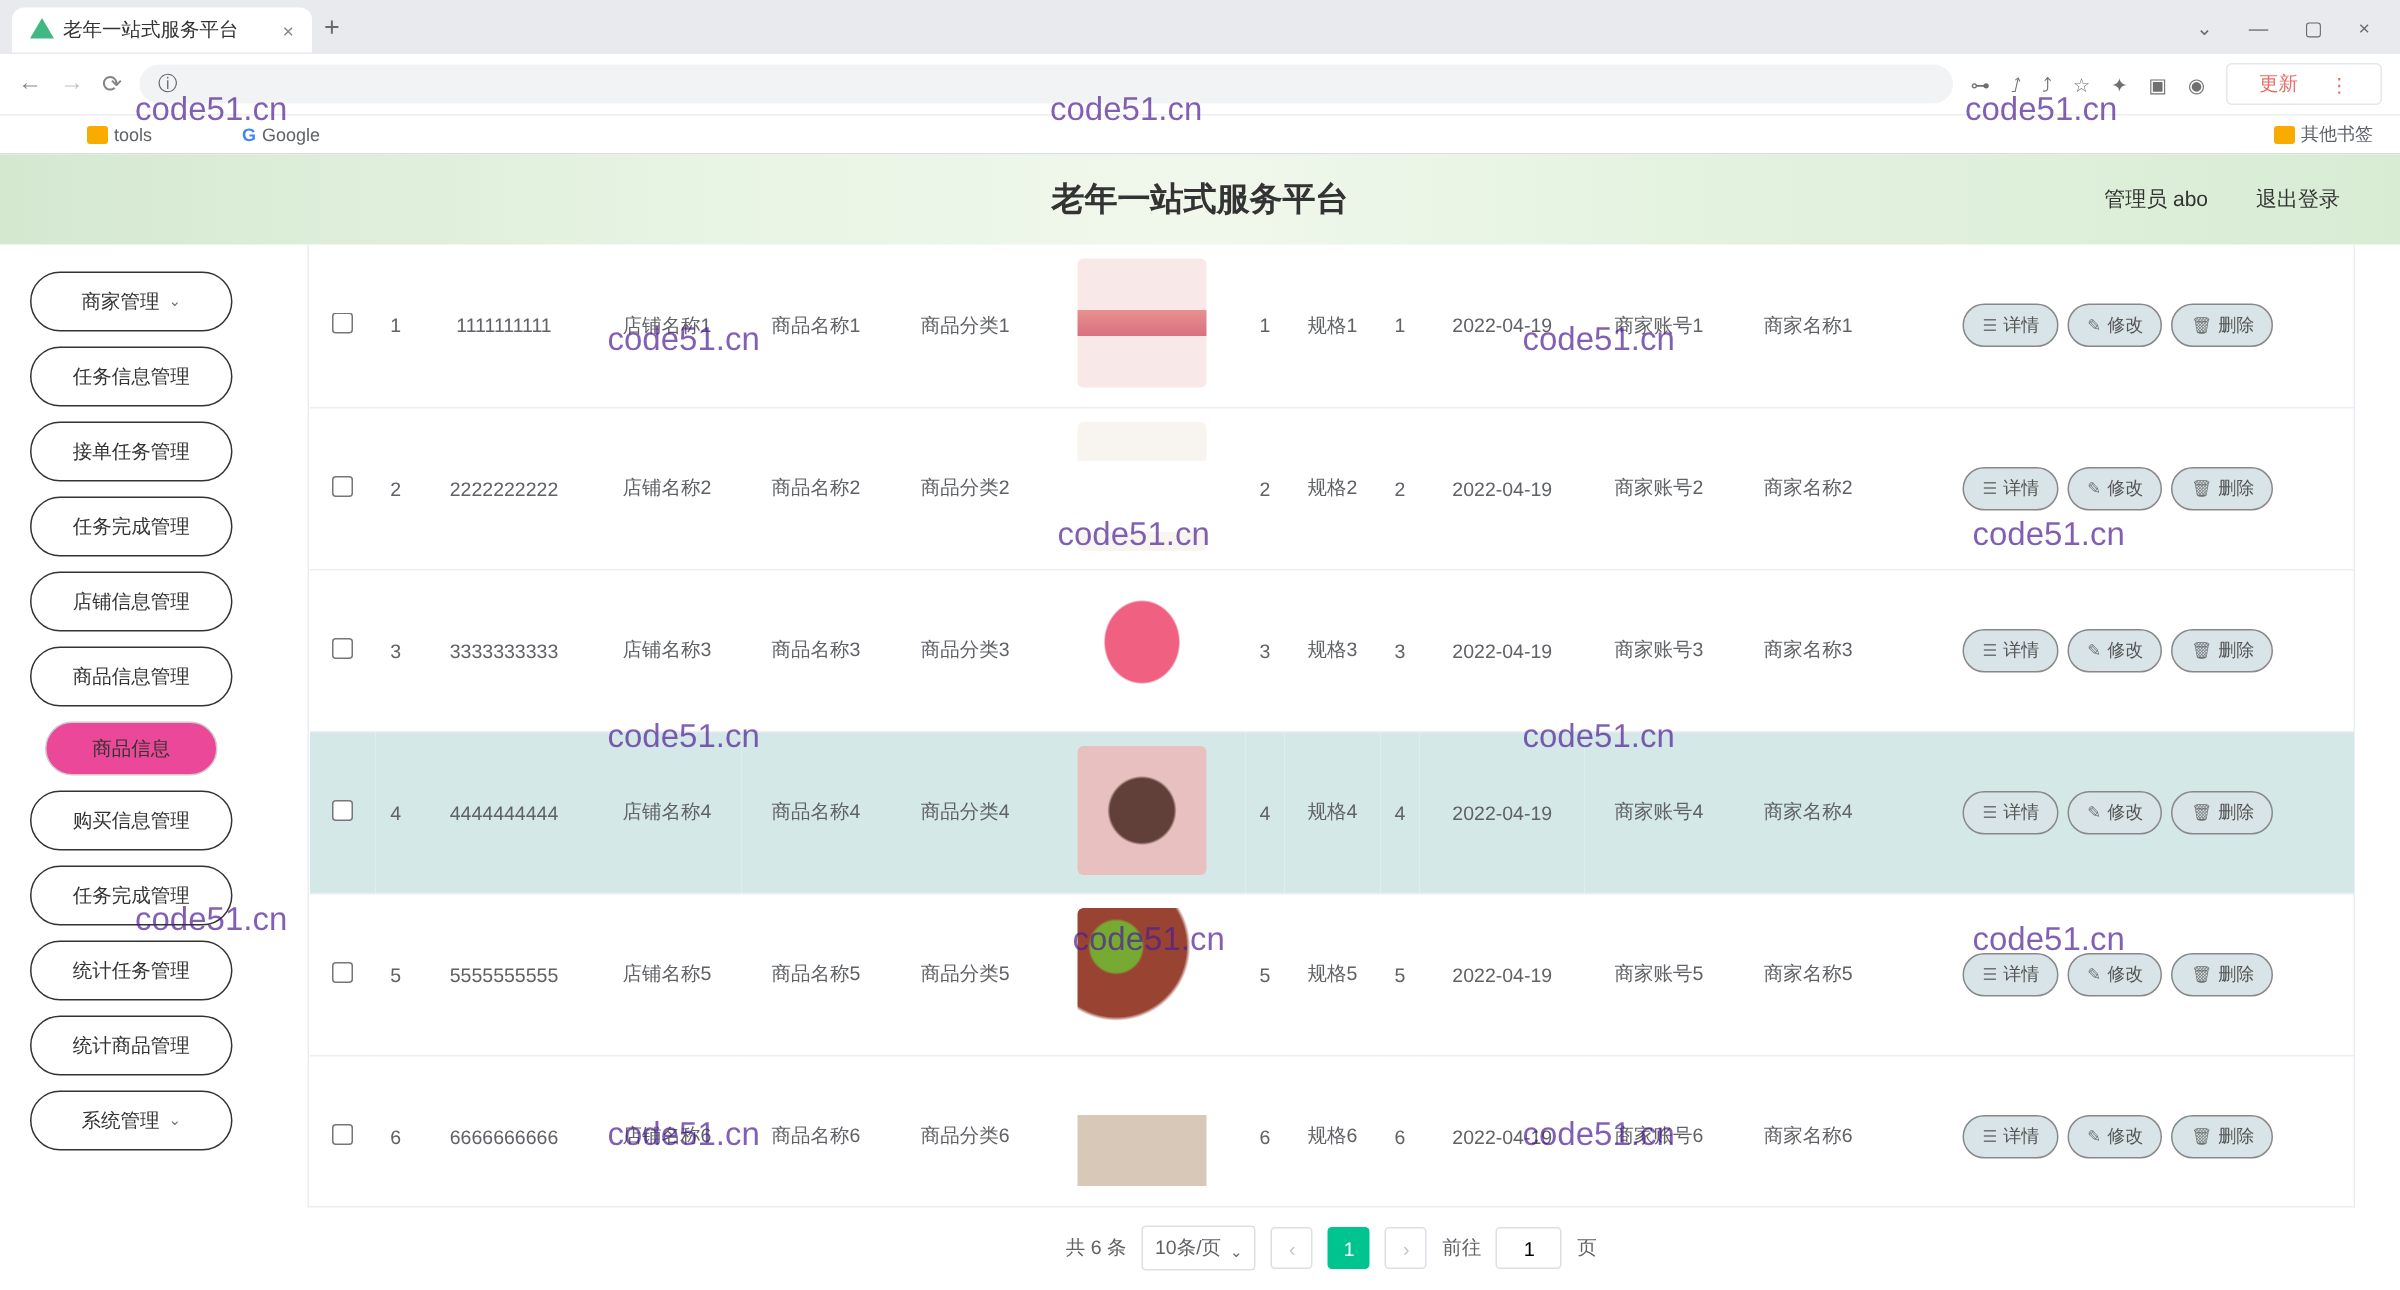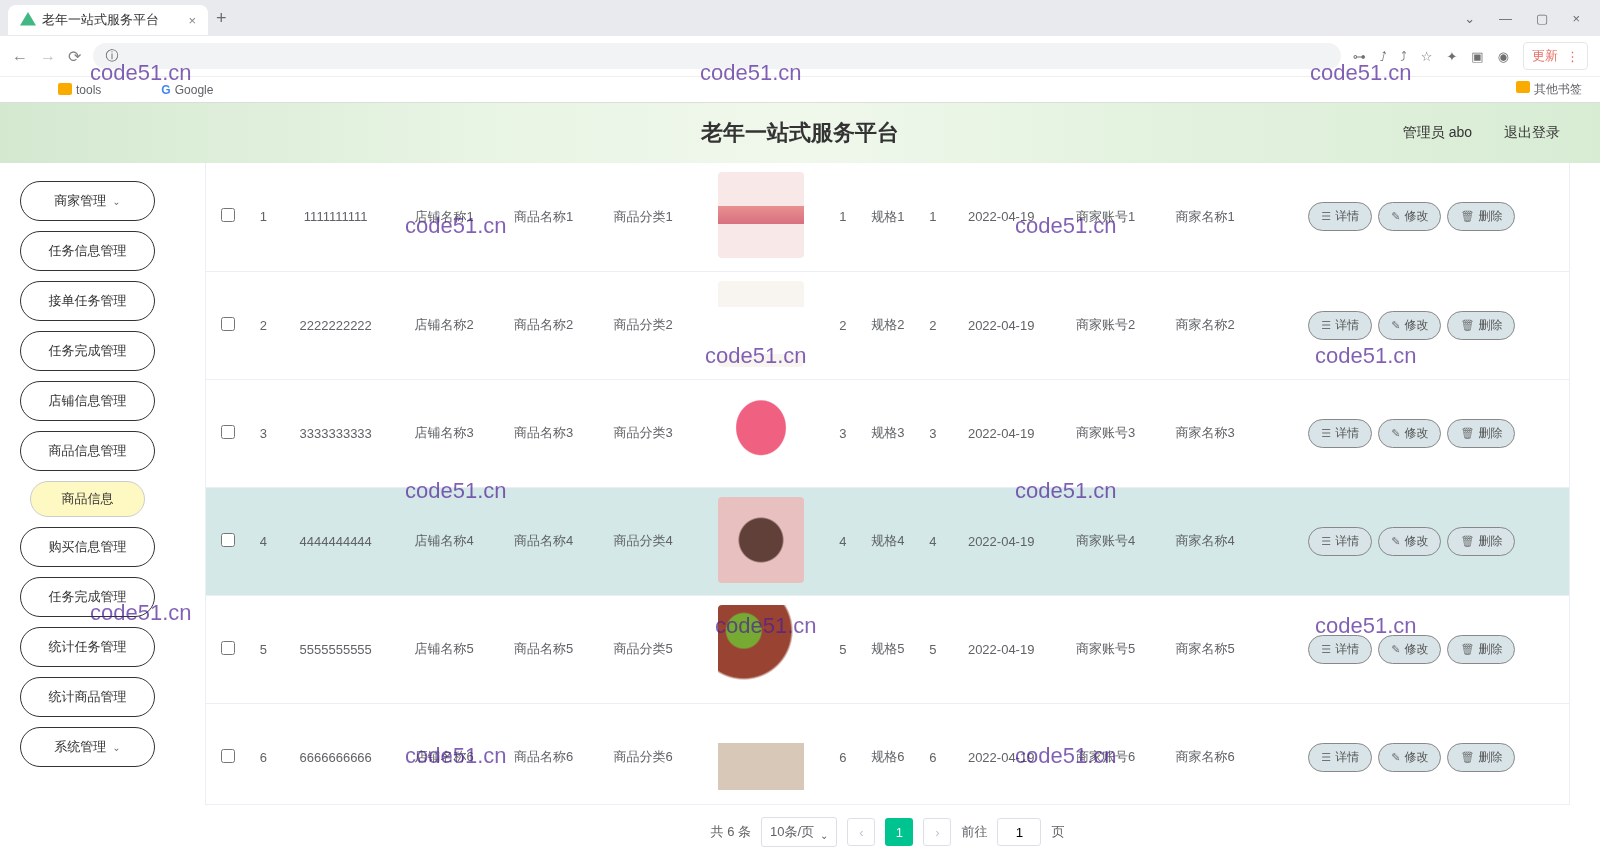--- a/index.html
+++ b/index.html
@@ -10,37 +10,37 @@
 .tab-bar { display: flex; align-items: center; height: 36px; background: #e8eaed; padding: 0 8px; }
 .tab { display: flex; align-items: center; background: #fff; border-radius: 8px 8px 0 0; padding: 6px 12px; margin-top: 4px; min-width: 200px; gap: 6px; }
 .tab-favicon { width: 16px; height: 16px; background: #41b883; clip-path: polygon(50% 0, 100% 85%, 0 85%); }
 .tab-close { margin-left: auto; opacity: 0.6; cursor: pointer; }
 .new-tab { margin-left: 8px; opacity: 0.7; cursor: pointer; font-size: 18px; }
 .win-controls { margin-left: auto; display: flex; gap: 24px; padding-right: 12px; opacity: 0.7; }
 .url-bar { display: flex; align-items: center; padding: 6px 12px; gap: 12px; }
 .nav-btn { opacity: 0.6; font-size: 16px; cursor: pointer; }
 .url-input { flex: 1; display: flex; align-items: center; background: #f1f3f4; border-radius: 14px; padding: 4px 12px; gap: 8px; color: #5f6368; }
 .url-icons-right { display: flex; gap: 14px; align-items: center; opacity: 0.7; }
-.update-btn { border: 1px solid #dadce0; border-radius: 4px; padding: 4px 8px; color: #d93025; display: flex; align-items: center; gap: 8px; }
+.update-btn { border: 1px solid #dadce0; border-radius: 4px; padding: 4px 21px; color: #d93025; display: flex; align-items: center; gap: 21px; }
 .update-dots { color: #d93025; }
 .bookmarks-bar { display: flex; align-items: center; padding: 4px 18px; gap: 20px; font-size: 12px; border-top: 1px solid #eee; }
-.bm-item { display: flex; gap: 4px; color: #5f6368; padding-left: 40px; }
+.bm-item { display: flex; align-items: center; gap: 4px; color: #5f6368; padding-left: 40px; }
 .bm-folder { width: 14px; height: 12px; background: #f9ab00; border-radius: 2px; }
 .bm-other { margin-left: auto; }
 
 
 .app-header { height: 60px; background: linear-gradient(90deg, #d4e8d0 0%, #e8f4e4 30%, #f0f8ec 50%, #e4f2e0 70%, #d8ecd4 100%); display: flex; align-items: center; padding: 0 40px; position: relative; }
 .app-title { flex: 1; text-align: center; font-size: 22px; font-weight: bold; color: #333; }
 .header-right { position: absolute; right: 40px; display: flex; gap: 32px; font-size: 14px; }
 
 
 .app-body { display: flex; height: calc(860px - 36px - 40px - 28px - 60px); }
 .sidebar { width: 175px; padding: 8px 20px; overflow-y: auto; }
 .side-item { border: 1.5px solid #333; border-radius: 22px; padding: 10px 14px; margin: 10px 0; text-align: center; font-size: 13px; cursor: pointer; display: flex; align-items: center; justify-content: center; gap: 6px; background: #fff; }
-.side-sub { border: 1px solid #ccc; border-radius: 18px; padding: 8px 14px; margin: 8px 10px; text-align: center; font-size: 13px; cursor: pointer; background: #fef9c3; }
+.side-sub { border: 1px solid #ccc; border-radius: 18px; padding: 8px 14px; margin: 8px 10px; text-align: center; font-size: 13px; cursor: pointer; background: #ec4899; }
 .expand-icon { font-size: 10px; opacity: 0.7; }
 
 
 .main { flex: 1; padding: 0 30px 0 30px; overflow: hidden; display: flex; flex-direction: column; position: relative; }
 .table-wrap { flex: 1; overflow: auto; border: 1px solid #ebeef5; border-top: none; }
 table { width: 100%; border-collapse: collapse; }
 tbody tr { border-bottom: 1px solid #ebeef5; }
 tbody tr.hover { background: #d4e8e8; }
 td { padding: 8px 6px; text-align: center; font-size: 13px; color: #606266; vertical-align: middle; height: 108px; }
 td.chk { width: 44px; }

